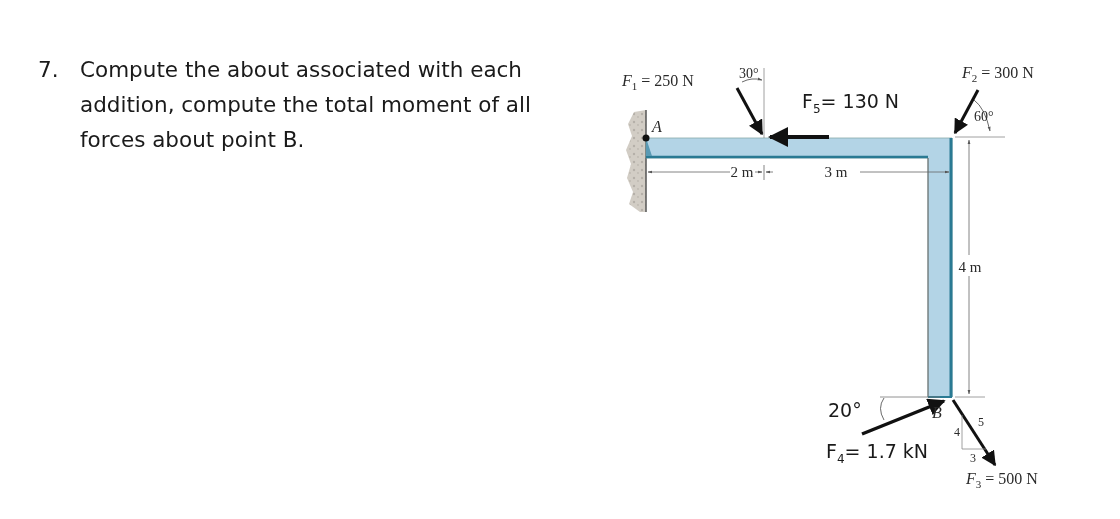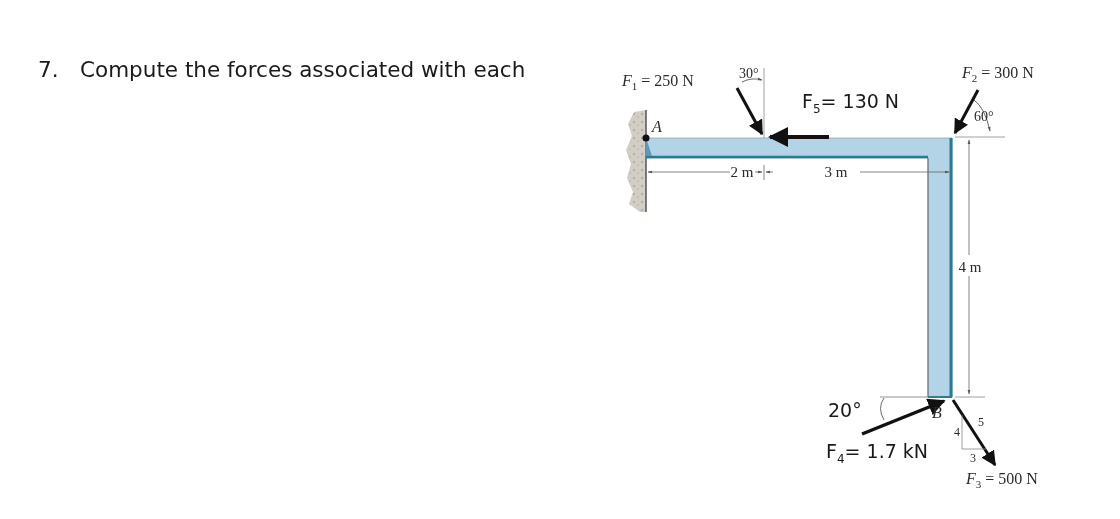--- a/index.html
+++ b/index.html
@@ -15,21 +15,23 @@
     svg.fig { position: absolute; left: 0; top: 0; }
     .serif { font-family: "Liberation Serif", "DejaVu Serif", serif; fill: #2a2a2a; }
     .sans { font-family: "DejaVu Sans", "Liberation Sans", sans-serif; fill: #1a1a1a; }
   </style>
 </head>
 <body>
 
 <div class="problem">
   <span class="num">7.</span>
   <div class="text">
-    <span class="line">Compute the forces associated with each</span>
+    <span class="line">Compute the about associated with each</span>
+    <span class="line">addition, compute the total moment of all</span>
+    <span class="line">forces about point B.</span>
   </div>
 </div>
 
 <svg class="fig" width="1120" height="519" viewBox="0 0 1120 519">
   <defs>
     <marker id="ah" viewBox="0 0 10 10" refX="9" refY="5" markerWidth="5" markerHeight="5" orient="auto-start-reverse">
       <path d="M0,0 L10,5 L0,10 z" fill="#111"></path>
     </marker>
     <marker id="dh" viewBox="0 0 10 10" refX="9" refY="5" markerWidth="6" markerHeight="6" orient="auto-start-reverse">
       <path d="M0,2 L10,5 L0,8 z" fill="#555"></path>

